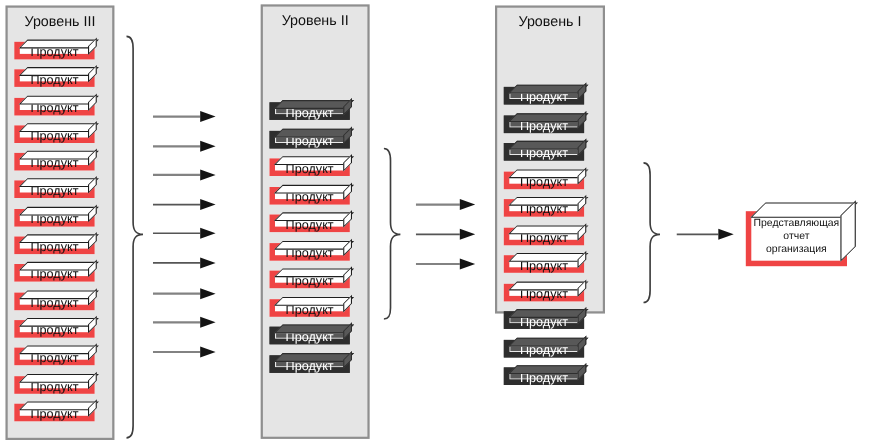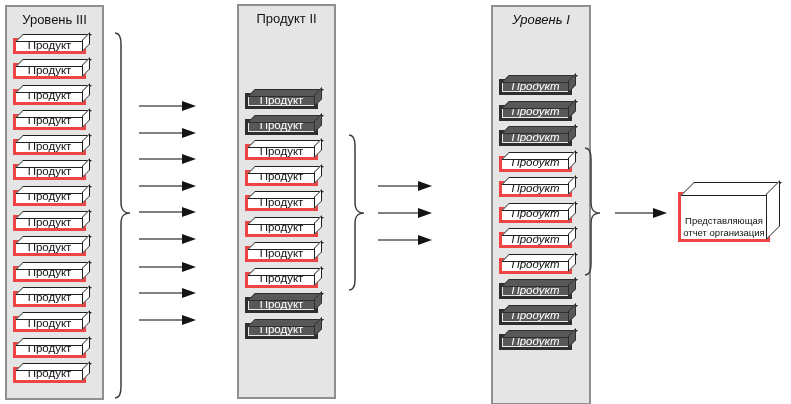--- a/index.html
+++ b/index.html
@@ -39,23 +39,23 @@
   .col2 .stack { padding-top: 87px; gap: 9.5px; }
   .col3 .stack { padding-top: 72px; gap: 9.5px; }
 
   
   .box3d {
     position: relative;
     width: 73px;
     height: 16px;
     --d: 6px;
     background: #ffffff;
-    border: 3px solid #ef4444;
+    border: 5px solid #ef4444;
     display: flex;
-    align-items: flex-end;
+    align-items: flex-start;
     justify-content: center;
     font-size: 11.5px;
     line-height: 1;
     color: #111;
   }
   .box3d::before {            
     content: "";
     position: absolute;
     left: -1px; right: -1px;
     top: calc(-1px - var(--d));
@@ -209,21 +209,21 @@
       </svg>
     </div>
   <div class="arrow" style="left:139px; top:314px;">
       <svg width="58" height="12">
         <line x1="0" y1="6" x2="43" y2="6" stroke="#828282" stroke-width="2"></line>
         <polygon points="43,1 57,6 43,11" fill="#141414"></polygon>
       </svg>
     </div>
 
   <section class="panel col2" style="left:237px; top:4px; width:99px; height:395px;">
-    <div class="panel-title">Продукт II</div>
+    <div class="panel-title">Уровень II</div>
     <div class="stack">
       <div class="box3d dark">
           <span>Продукт</span>
         </div>
       <div class="box3d dark">
           <span>Продукт</span>
         </div>
       <div class="box3d light">
           <span>Продукт</span>
         </div>
@@ -269,21 +269,21 @@
         <polygon points="40,1 54,6 40,11" fill="#141414"></polygon>
       </svg>
     </div>
   <div class="arrow" style="left:378px; top:234px;">
       <svg width="56" height="12">
         <line x1="0" y1="6" x2="40" y2="6" stroke="#828282" stroke-width="2"></line>
         <polygon points="40,1 54,6 40,11" fill="#141414"></polygon>
       </svg>
     </div>
 
-  <section class="panel col3" style="left:491px; top:5px; width:100px; height:400px;font-style:italic;">
+  <section class="panel col3" style="left:450px; top:5px; width:100px; height:280px;">
     <div class="panel-title">Уровень I</div>
     <div class="stack">
       <div class="box3d dark">
           <span>Продукт</span>
         </div>
       <div class="box3d dark">
           <span>Продукт</span>
         </div>
       <div class="box3d dark">
           <span>Продукт</span>

